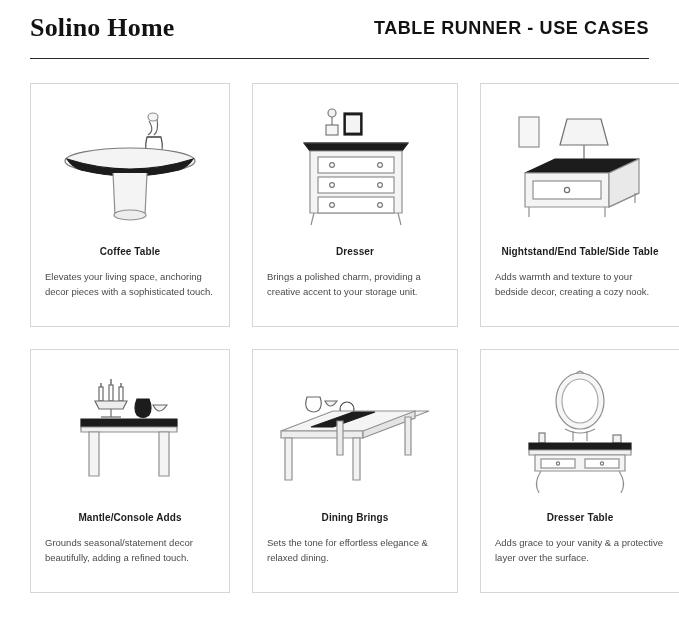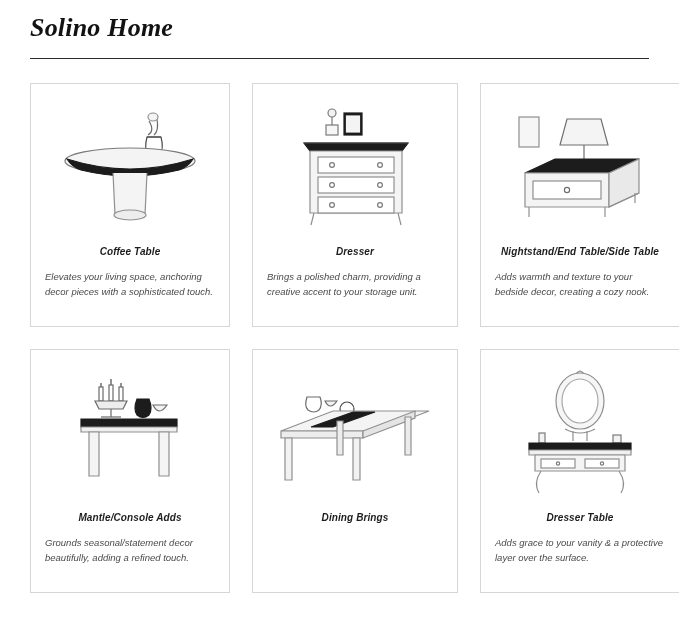--- a/index.html
+++ b/index.html
@@ -13,21 +13,20 @@
     font-family: "Liberation Sans", sans-serif;
     color: #1a1a1a;
     overflow: hidden;
   }
   .page {
     width: 679px;
     height: 476px;
     position: relative;
     box-sizing: border-box;
     padding: 0 30px;
-    font-style: italic;
   }
   
   .header {
     display: flex;
     align-items: center;
     justify-content: space-between;
     height: 48px;
     padding-top: 4px;
   }
   .brand {
@@ -94,20 +93,21 @@
     max-width: 180px;
   }
 </style>
 </head>
 <body>
 
 <div class="page">
 
   <div class="header">
     <div class="brand">Solino Home</div>
+    <div class="headline">TABLE RUNNER - USE CASES</div>
   </div>
   <div class="rule"></div>
 
   <div class="grid">
 
     <div class="card">
       <div class="art">
         <svg width="170" height="140" viewBox="0 0 170 140" fill="none" stroke="#8f8f8f" stroke-width="1.2">
 
           <path d="M104 22 q6 10 -1 14 M112 20 q2 12 -3 16" stroke="#6a6a6a" fill="none"></path>
@@ -229,20 +229,21 @@
           <path d="M14 66 h82 v7 h-82 z" fill="#ededed" stroke="#8f8f8f"></path>
           <path d="M96 66 l52 -20 v7 l-52 20 z" fill="#e4e4e4" stroke="#8f8f8f"></path>
 
           <path d="M18 73 h7 v42 h-7 z" fill="#f2f2f2" stroke="#8f8f8f"></path>
           <path d="M86 73 h7 v42 h-7 z" fill="#f2f2f2" stroke="#8f8f8f"></path>
           <path d="M70 56 h6 v34 h-6 z" fill="#ececec" stroke="#8f8f8f"></path>
           <path d="M138 52 h6 v38 h-6 z" fill="#ececec" stroke="#8f8f8f"></path>
         </svg>
       </div>
       <div class="card-title">Dining Brings</div>
+      <div class="card-desc">Sets the tone for effortless elegance &amp; relaxed dining.</div>
     </div>
 
     <div class="card">
       <div class="art">
         <svg width="170" height="140" viewBox="0 0 170 140" fill="none" stroke="#8f8f8f" stroke-width="1.2">
 
           <path d="M85 6 q6 2 4 8 q-4 -4 -8 0 q-2 -6 4 -8 z" fill="#f2f2f2" stroke="#8f8f8f"></path>
           <ellipse cx="85" cy="36" rx="24" ry="28" fill="#f6f6f6" stroke="#8f8f8f"></ellipse>
           <ellipse cx="85" cy="36" rx="18" ry="22" fill="#ffffff" stroke="#a8a8a8"></ellipse>
           <path d="M70 64 q15 8 30 0" stroke="#8f8f8f" fill="none"></path>

